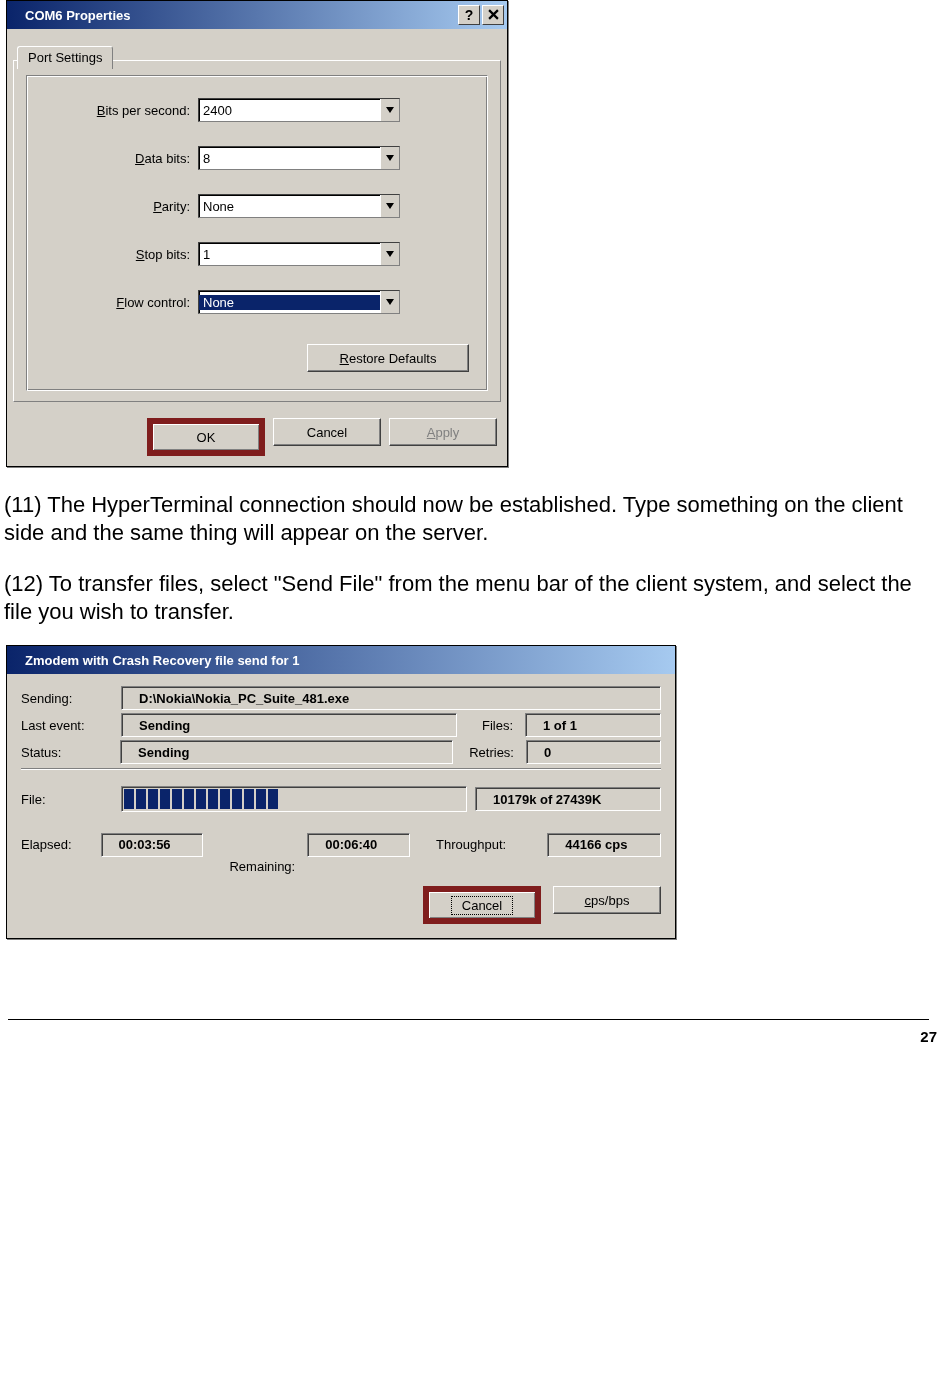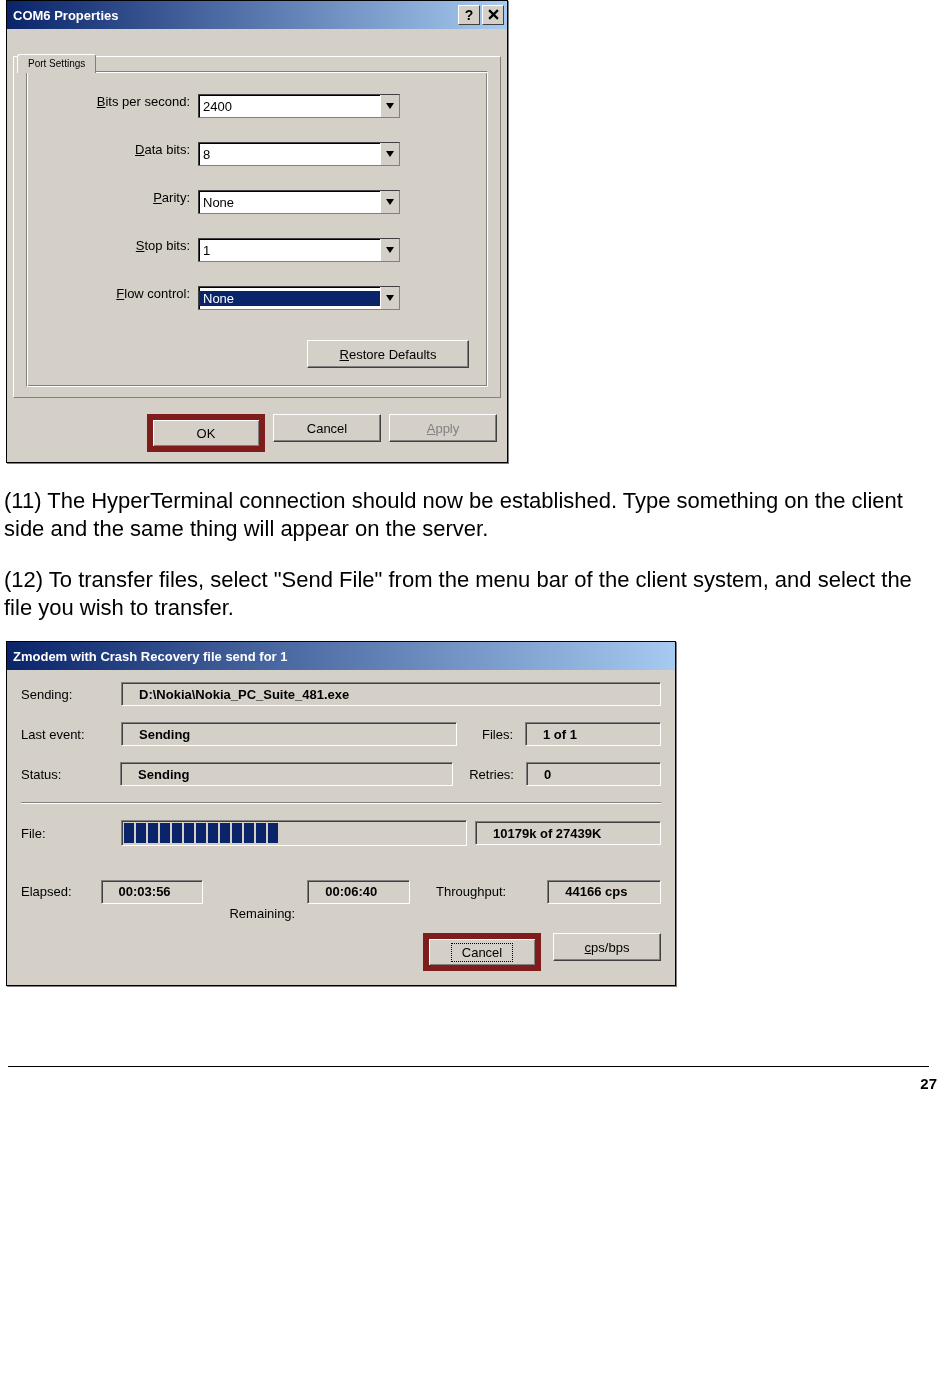--- a/index.html
+++ b/index.html
@@ -21,21 +21,21 @@
     font-family: Tahoma, "MS Sans Serif", sans-serif;
     font-size: 13px;
     color: #000;
     box-shadow: 1px 1px 0 #808080;
   }
   .titlebar {
     display: flex;
     align-items: center;
     justify-content: space-between;
     height: 24px;
-    padding: 2px 3px 2px 6px;
+    padding: 2px 3px 2px 18px;
     background: linear-gradient(to right, #0a246a, #a6caf0);
     color: #fff;
     font-weight: bold;
     font-size: 13px;
   }
   .titlebar .tb-buttons {
     display: flex;
     gap: 2px;
   }
   .tb-btn {
@@ -61,42 +61,42 @@
     position: relative;
     z-index: 2;
   }
   .tab {
     background: #d4d0c8;
     border: 1px solid #fff;
     border-right-color: #808080;
     border-bottom: none;
     border-radius: 3px 3px 0 0;
     padding: 3px 10px 4px 10px;
-    font-size: 10px;
+    font-size: 13px;
     position: relative;
-    top: 17px;
+    top: 9px;
   }
   .tab-body {
     margin: 0 6px 6px 6px;
     padding: 14px 12px 10px 12px;
     border: 1px solid #fff;
     border-right-color: #808080;
     border-bottom-color: #808080;
     background: #d4d0c8;
   }
   .groupbox {
     border: 1px solid #808080;
     border-right-color: #fff;
     border-bottom-color: #fff;
     box-shadow: inset 1px 1px 0 #fff, inset -1px -1px 0 #808080;
     padding: 22px 18px 18px 18px;
   }
   .form-row {
     display: flex;
-    align-items: flex-start;
+    align-items: center;
     margin-bottom: 24px;
   }
   .form-row .fld-label {
     width: 145px;
     text-align: right;
     padding-right: 8px;
     font-size: 13px;
   }
   .fld-label .u { text-decoration: underline; }
   .combo {
@@ -185,21 +185,21 @@
   .zmodem {
     width: 668px;
     margin: 20px 0 0 6px;
   }
   .zmodem .content {
     padding: 12px 14px 14px 14px;
   }
   .zrow {
     display: flex;
     align-items: center;
-    margin-bottom: 16px;
+    margin-bottom: 3px;
     gap: 8px;
   }
   .zlabel {
     width: 92px;
     font-size: 13px;
   }
   .zlabel-sm {
     font-size: 13px;
     padding-right: 4px;
   }

